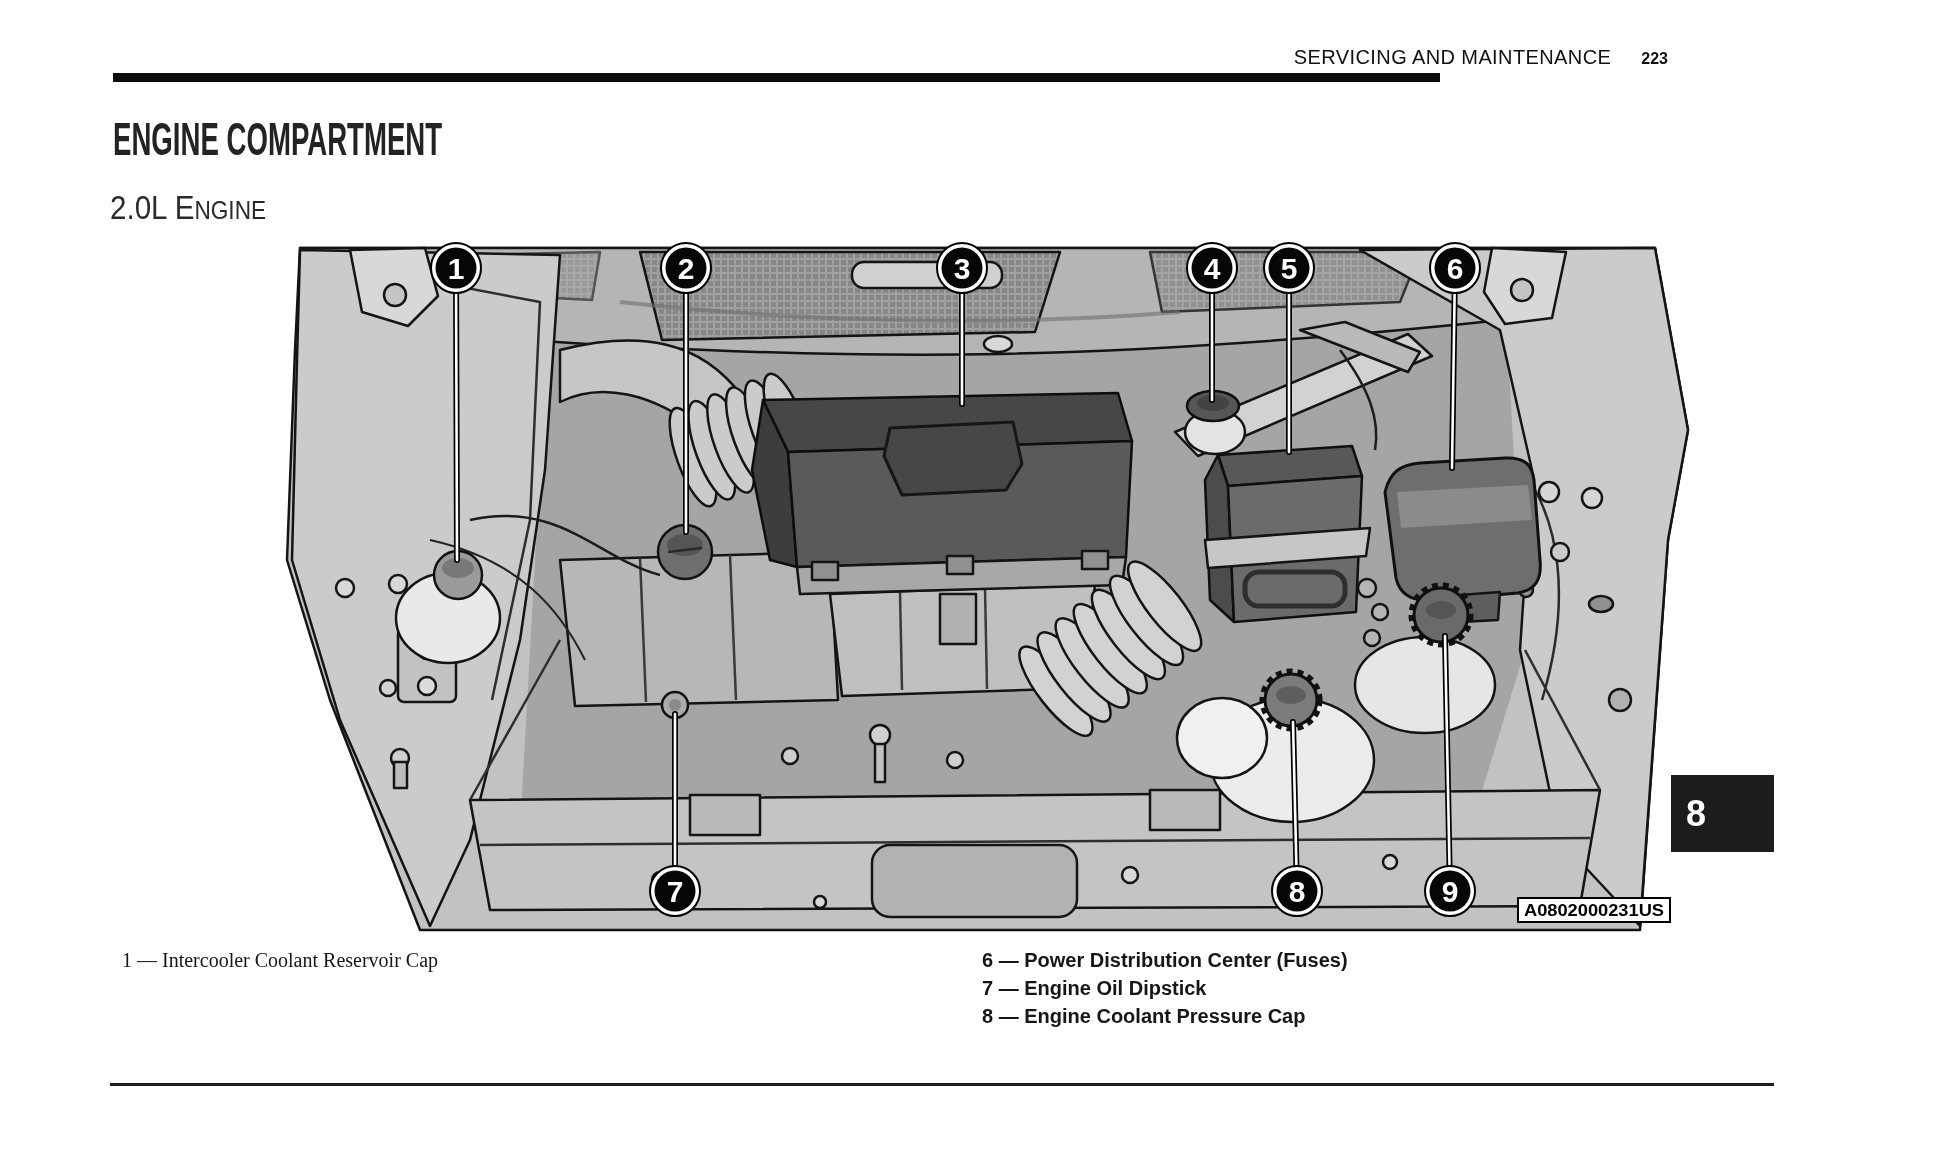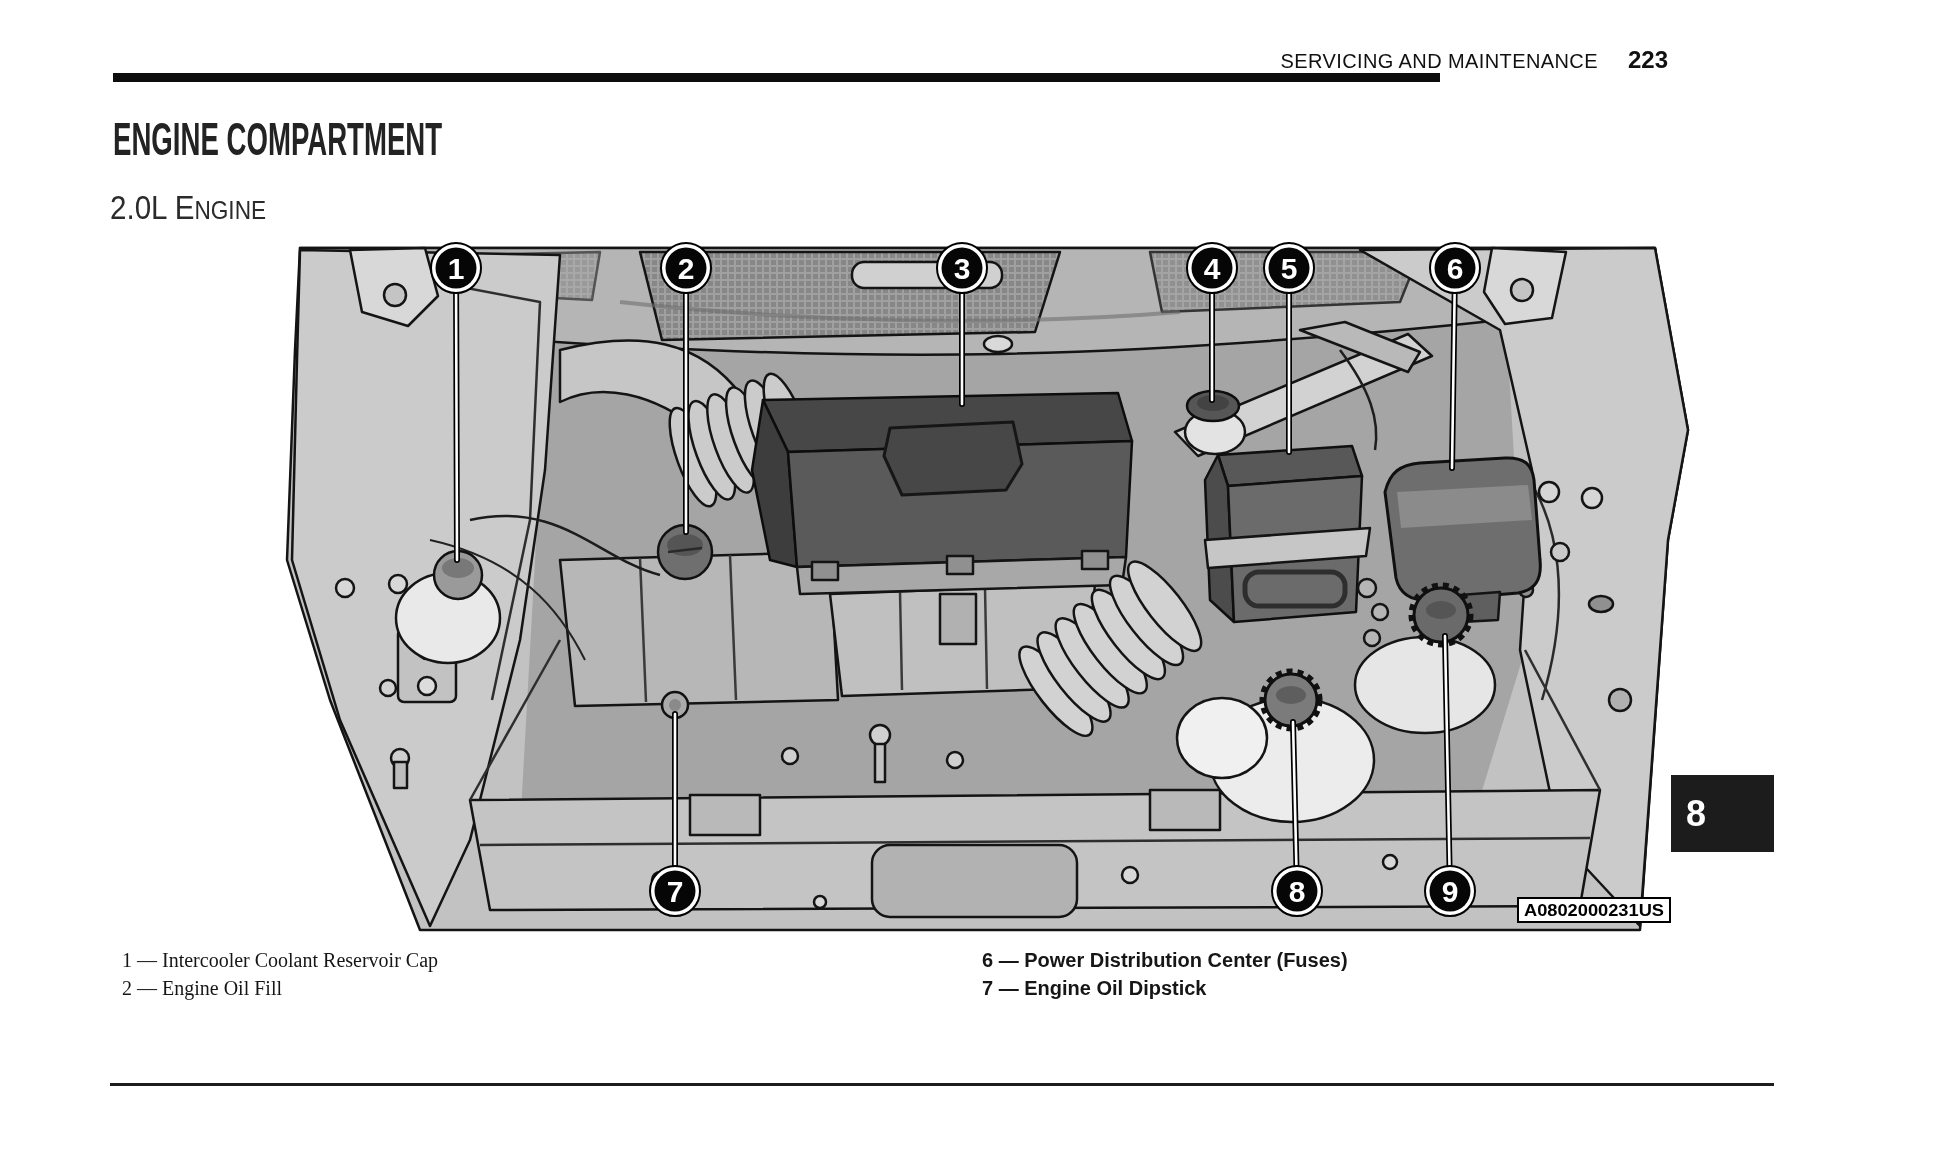--- a/index.html
+++ b/index.html
@@ -7,21 +7,21 @@
     position:relative;width:1774px;height:1176px;background:#ffffff;overflow:hidden;
     font-family:"Liberation Sans","DejaVu Sans",sans-serif;color:#1a1a1a;
   }
   
   .header-rule{position:absolute;left:113px;top:73px;width:1327px;height:9px;background:#0d0d0d;}
   .running-head{
     position:absolute;top:46px;right:106px;display:flex;align-items:baseline;gap:30px;
     white-space:nowrap;
   }
   .running-title{font-size:20px;letter-spacing:.4px;color:#111;}
-  .running-page{font-size:24px;font-weight:700;color:#111;}
+  .running-page{font-size:16px;font-weight:700;color:#111;}
   
   .chapter-tab{
     position:absolute;right:0;top:775px;width:103px;height:77px;background:#1c1c1c;
     display:flex;align-items:center;
   }
   .chapter-tab span{color:#ffffff;font-size:36px;font-weight:700;padding-left:15px;}
   
   .h1{
     position:absolute;left:113px;top:112px;font-size:46px;font-weight:700;color:#232323;
     letter-spacing:0;transform:scaleX(.6);transform-origin:left top;white-space:nowrap;
@@ -290,21 +290,21 @@
           <line x1="1450" y1="891" x2="1445" y2="636" stroke="#ffffff" stroke-width="2.6" stroke-linecap="round"></line>
           <circle cx="1450" cy="891" r="25" fill="#ffffff" stroke="#000000" stroke-width="2"></circle>
           <circle cx="1450" cy="891" r="20.5" fill="#060606"></circle>
           <text x="1450" y="901.5" text-anchor="middle" font-size="30" font-weight="700" fill="#ffffff" font-family="&quot;Liberation Sans&quot;,&quot;DejaVu Sans&quot;,sans-serif">9</text>
         </g>
       </g>
   </svg>
 
   <div class="legend-col legend-left" id="legend-left">
       <div class="legend-line">1 — Intercooler Coolant Reservoir Cap</div>
-      <div class="legend-line">2 — Engine Oil Fill</div>
     </div>
   <div class="legend-col legend-right" id="legend-right">
       <div class="legend-line">6 — Power Distribution Center (Fuses)</div>
       <div class="legend-line">7 — Engine Oil Dipstick</div>
+      <div class="legend-line">8 — Engine Coolant Pressure Cap</div>
     </div>
 
   <div class="bottom-rule"></div>
 </div>
 
 </body></html>

